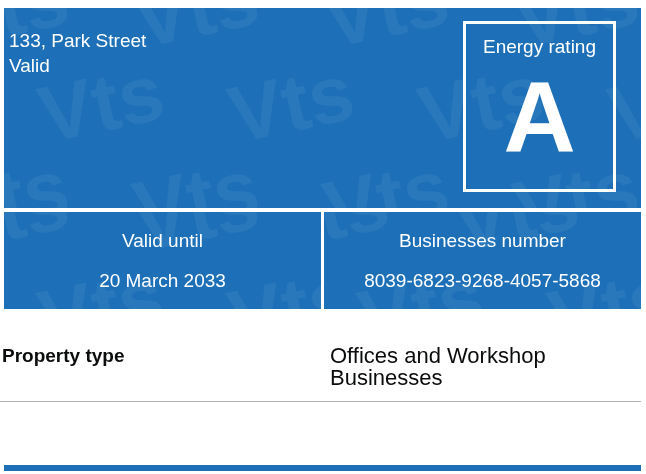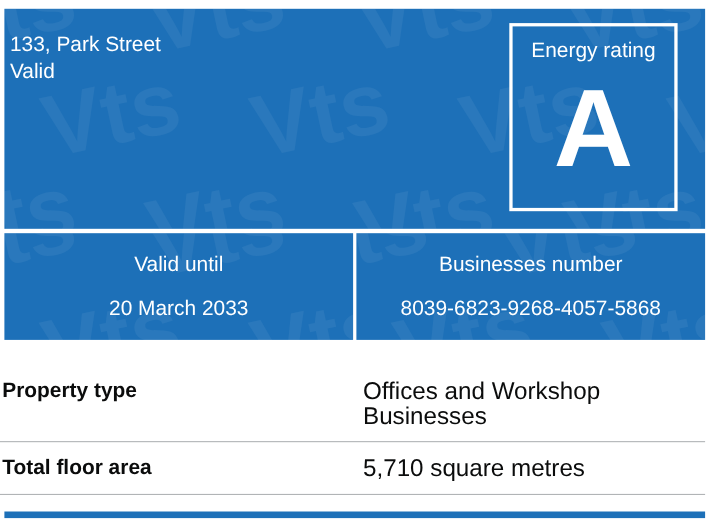--- a/index.html
+++ b/index.html
@@ -128,21 +128,17 @@
       <div class="band-label">Businesses number</div>
       <div class="band-value">8039-6823-9268-4057-5868</div>
     </div>
   </div>
 
   <div class="summary">
       <div class="summary-row">
         <div class="summary-label">Property type</div>
         <div class="summary-value">Offices and Workshop Businesses</div>
       </div>
-      <div class="summary-row">
-        <div class="summary-label">Total floor area</div>
-        <div class="summary-value">5,710 square metres</div>
-      </div>
     </div>
 
   <div class="bottom-bar"></div>
 
 </div>
 
 </body></html>

